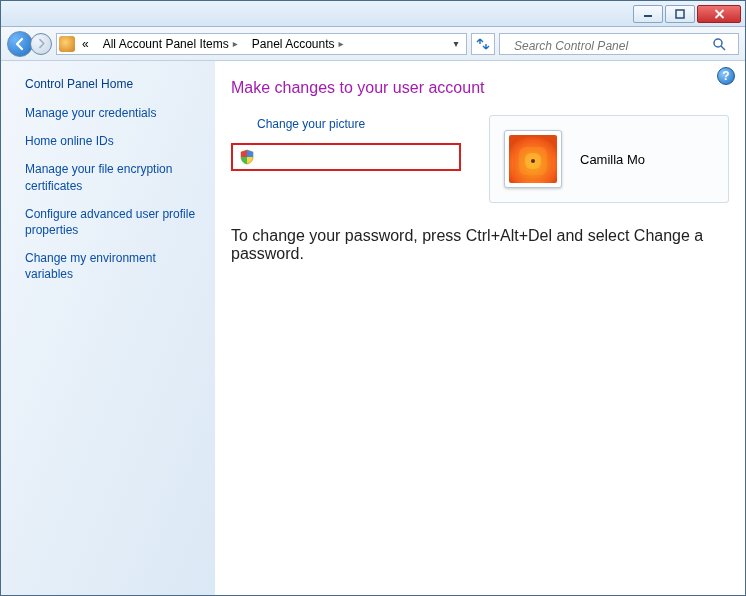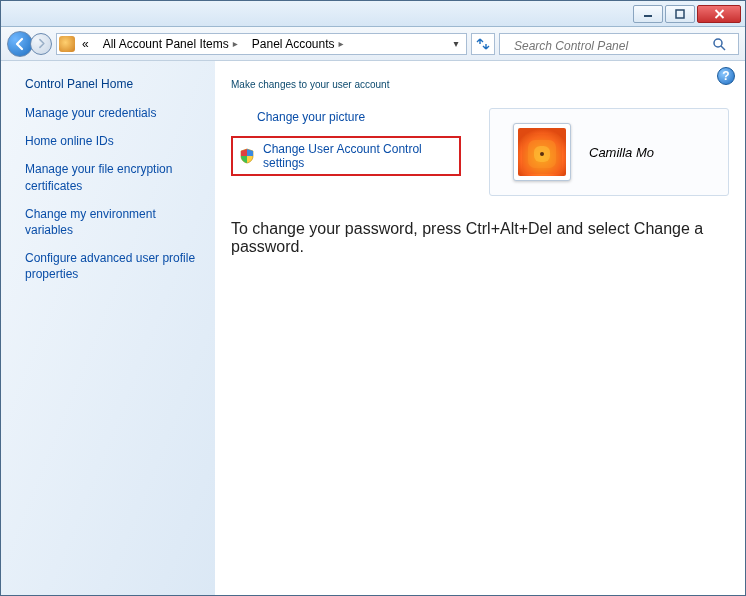--- a/index.html
+++ b/index.html
@@ -148,22 +148,22 @@
   }
   .help-icon {
     position: absolute; right: 10px; top: 6px;
     width: 18px; height: 18px; border-radius: 50%;
     background: radial-gradient(circle at 35% 35%, #8fcaff,#1a6ac0);
     color:#fff; font-weight:bold; font-size:12px;
     display:flex;align-items:center;justify-content:center;
     border: 1px solid #1a5a9a;
   }
   .main h1 {
-    color: #0c4a6e;
-    font-size: 10px;
+    color: #a21caf;
+    font-size: 16px;
     font-weight: normal;
     margin: 0 0 18px 0;
   }
   .content-row { display:flex; gap: 28px; align-items: flex-start;}
   .tasks { flex: 1; }
   .task {
     display: flex; align-items: center; gap: 8px;
     color: #0a4ea8; font-size: 12px;
     margin-bottom: 10px; cursor: pointer;
     padding: 2px 4px;
@@ -176,22 +176,22 @@
   }
   .shield-icon {
     width: 16px; height: 16px; flex-shrink:0;
     display:inline-block;
   }
   .usercard {
     width: 240px;
     border: 1px solid #d0ddeb;
     border-radius: 3px;
     background: #fbfcfe;
-    padding: 14px 23px;
-    display:flex; align-items:center; gap: 18px; font-style: italic;
+    padding: 14px 14px;
+    display:flex; align-items:center; gap: 18px;
   }
   .userpicframe {
     width: 58px; height: 58px;
     border: 1px solid #b8c8da;
     border-radius: 3px;
     background: #fff;
     padding: 4px;
     box-shadow: 0 1px 3px rgba(0,0,0,0.2);
   }
   .userpic {
@@ -278,43 +278,42 @@
     </span>
   </div>
 </div>
 
 <div class="body">
   <div class="sidebar">
     <div class="home">Control Panel Home</div>
     <div class="link">Manage your credentials</div>
     <div class="link">Home online IDs</div>
     <div class="link">Manage your file encryption certificates</div>
+    <div class="link">Configure advanced user profile properties</div>
     <div class="link">Change my environment variables</div>
-    <div class="link">Configure advanced user profile properties</div>
   </div>
 
   <div class="main">
     <div class="help-icon">?</div>
     <h1>Make changes to your user account</h1>
 
     <div class="content-row">
       <div class="tasks">
         <div class="task no-icon">
           <span>Change your picture</span>
         </div>
         <div class="task highlighted">
           <span class="shield-icon">
             <svg width="16" height="16" viewBox="0 0 16 16">
                 <path d="M8 1 L14 3 V8 C14 12 11 14.5 8 15 C5 14.5 2 12 2 8 V3 Z" fill="#ffd040" stroke="#b08000" stroke-width="0.6"></path>
                 <path d="M8 1 L14 3 V8 L8 8 Z" fill="#3a8ae0"></path>
                 <path d="M8 8 L2 8 V3 L8 1 Z" fill="#e04040"></path>
                 <path d="M8 8 L8 15 C5 14.5 2 12 2 8 Z" fill="#40c050"></path>
               </svg>
           </span>
-          <span>Change User Account Control settings</span>
         </div>
       </div>
 
       <div class="usercard">
         <div class="userpicframe">
           <div class="userpic"></div>
         </div>
         <div class="username">Camilla Mo</div>
       </div>
     </div>

